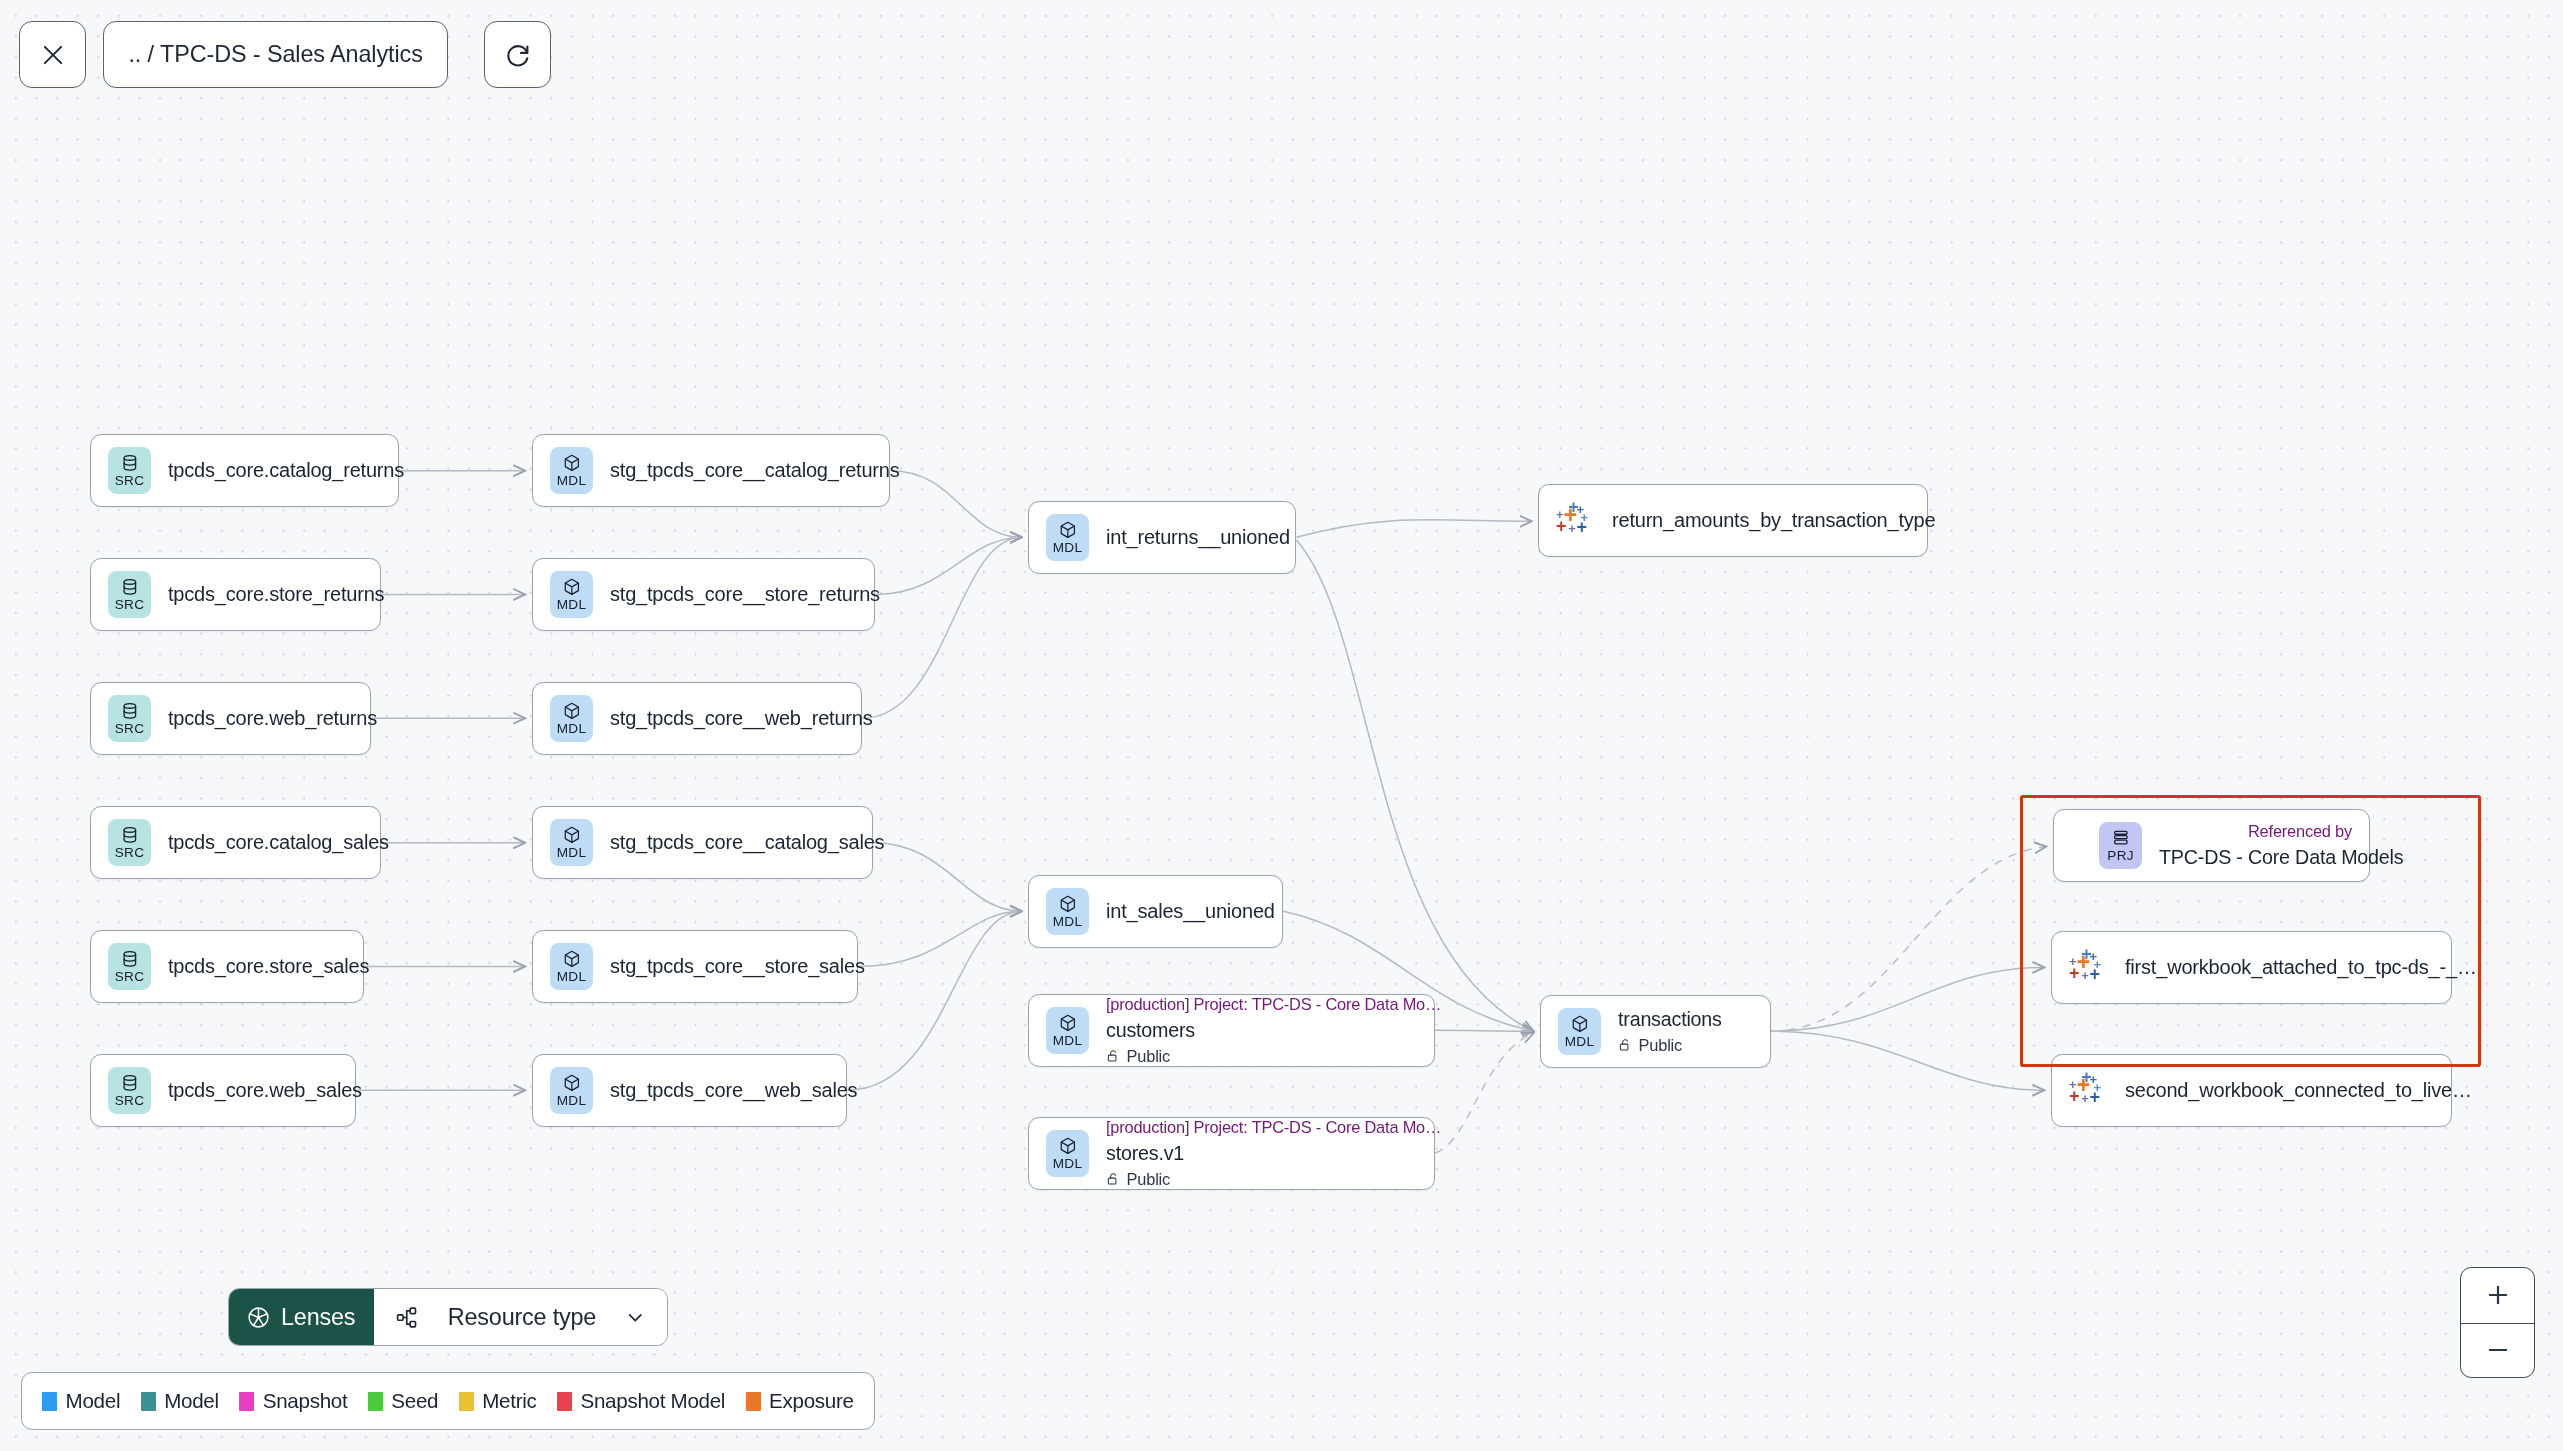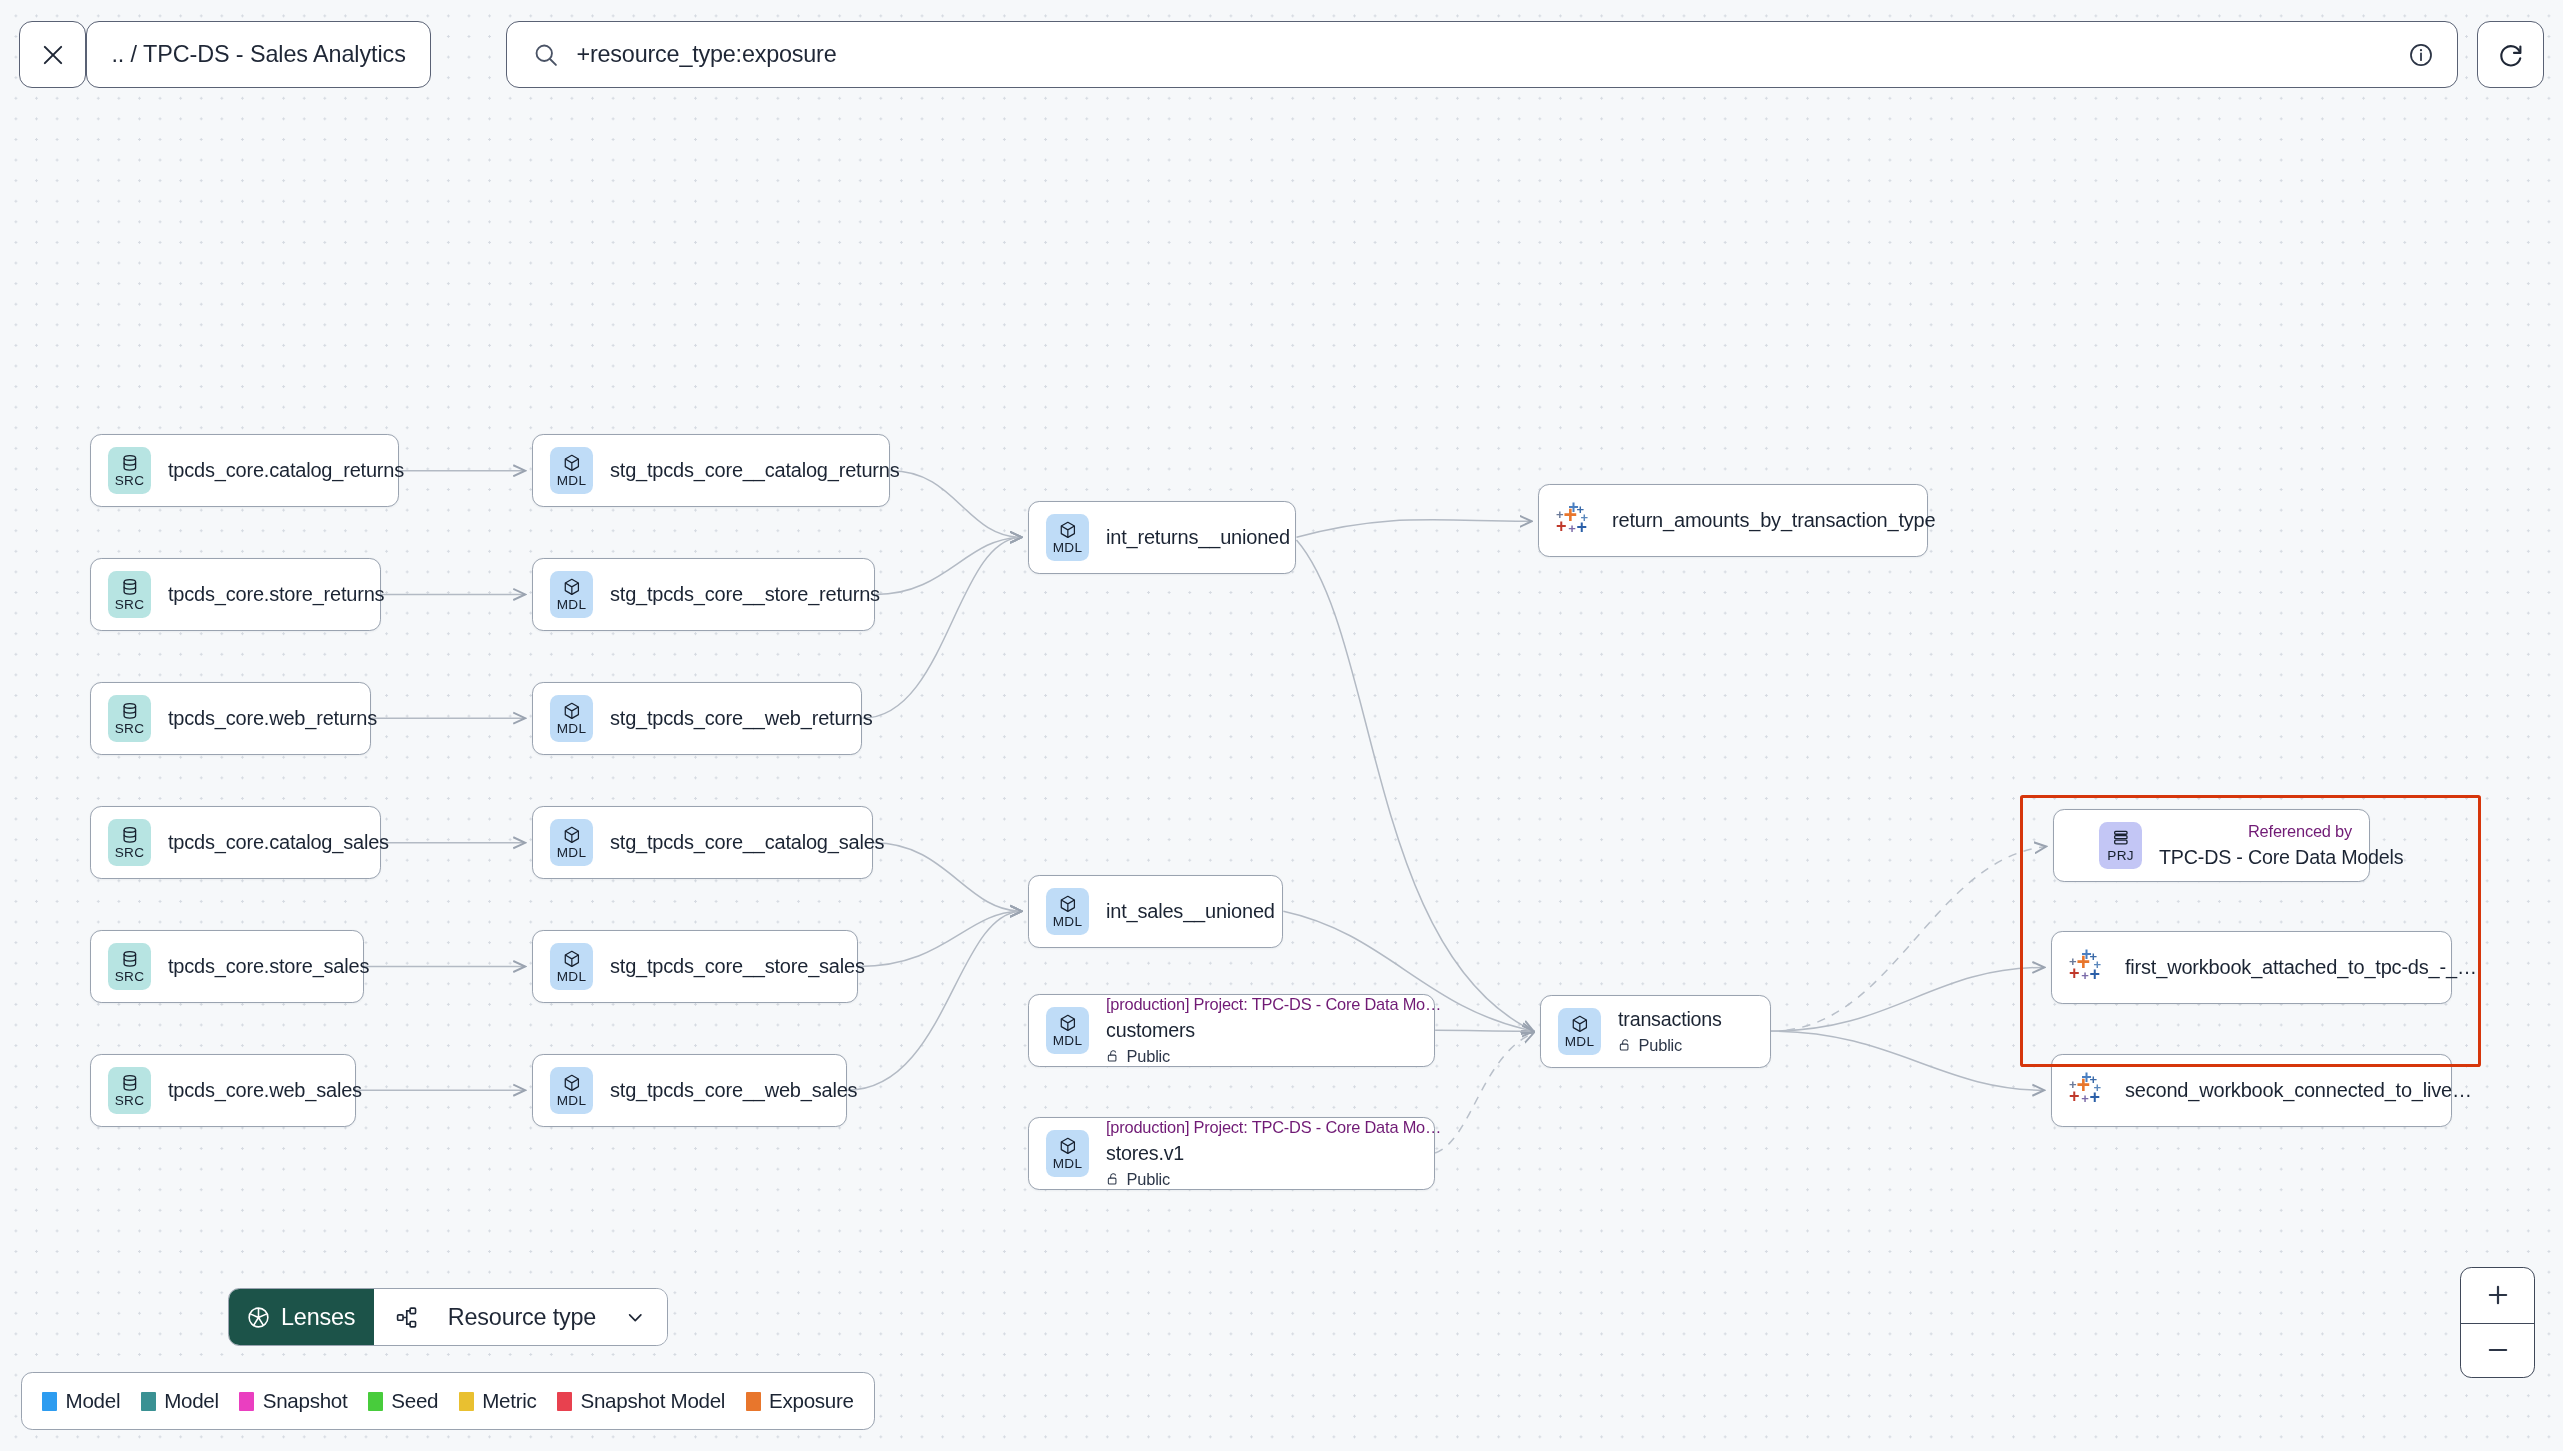--- a/index.html
+++ b/index.html
@@ -17,20 +17,21 @@
     background-size: 20.6px 20.6px;
     background-position: 5.6px 5.6px;
   }
 
   
   .header {
     position: absolute; left: 0; top: 0;
     width: 2563px; height: 109px;
     display: flex; align-items: center;
     padding: 0 19px;
+    gap: 17px;
   }
   .btn-square {
     width: 67px; height: 67px;
     background: #fff;
     border: 1.5px solid #596174;
     border-radius: 13px;
     display: flex; align-items: center; justify-content: center;
     flex: 0 0 auto;
     cursor: pointer;
   }
@@ -192,32 +193,20 @@
       <svg width="28" height="28" viewBox="0 0 24 24" fill="none" stroke="#1f2736" stroke-width="1.7" stroke-linecap="round">
         <line x1="5" y1="5" x2="19" y2="19"></line>
           <line x1="19" y1="5" x2="5" y2="19"></line>
       </svg>
     </div>
 
     <div class="breadcrumb-pill">
       <span>.. / TPC-DS - Sales Analytics</span>
     </div>
 
-    <div class="search-wrap">
-      <svg width="28" height="28" viewBox="0 0 24 24" fill="none" stroke="#4a5365" stroke-width="1.6" stroke-linecap="round">
-        <circle cx="10.5" cy="10.5" r="6.6"></circle>
-          <line x1="15.4" y1="15.4" x2="20.5" y2="20.5"></line>
-      </svg>
-      <span class="search-value" placeholder="Search">+resource_type:exposure</span>
-      <svg width="28" height="28" viewBox="0 0 24 24" fill="none" stroke="#2b3445" stroke-width="1.5">
-        <circle cx="12" cy="12" r="8.6"></circle>
-        <line x1="12" y1="10.6" x2="12" y2="16.4" stroke-linecap="round"></line>
-        <circle cx="12" cy="7.9" r="0.95" fill="#2b3445" stroke="none"></circle>
-      </svg>
-    </div>
 
     <div class="btn-square refresh-btn">
       <svg width="30" height="30" viewBox="0 0 24 24" fill="none" stroke="#1f2736" stroke-width="1.7" stroke-linecap="round" stroke-linejoin="round">
         <path d="M19.5 5.2v5.1h-5.1"></path>
         <path d="M19.2 10.1A7.7 7.7 0 1 0 19.4 14.6"></path>
       </svg>
     </div>
   </div>
 
   <div class="canvas">

